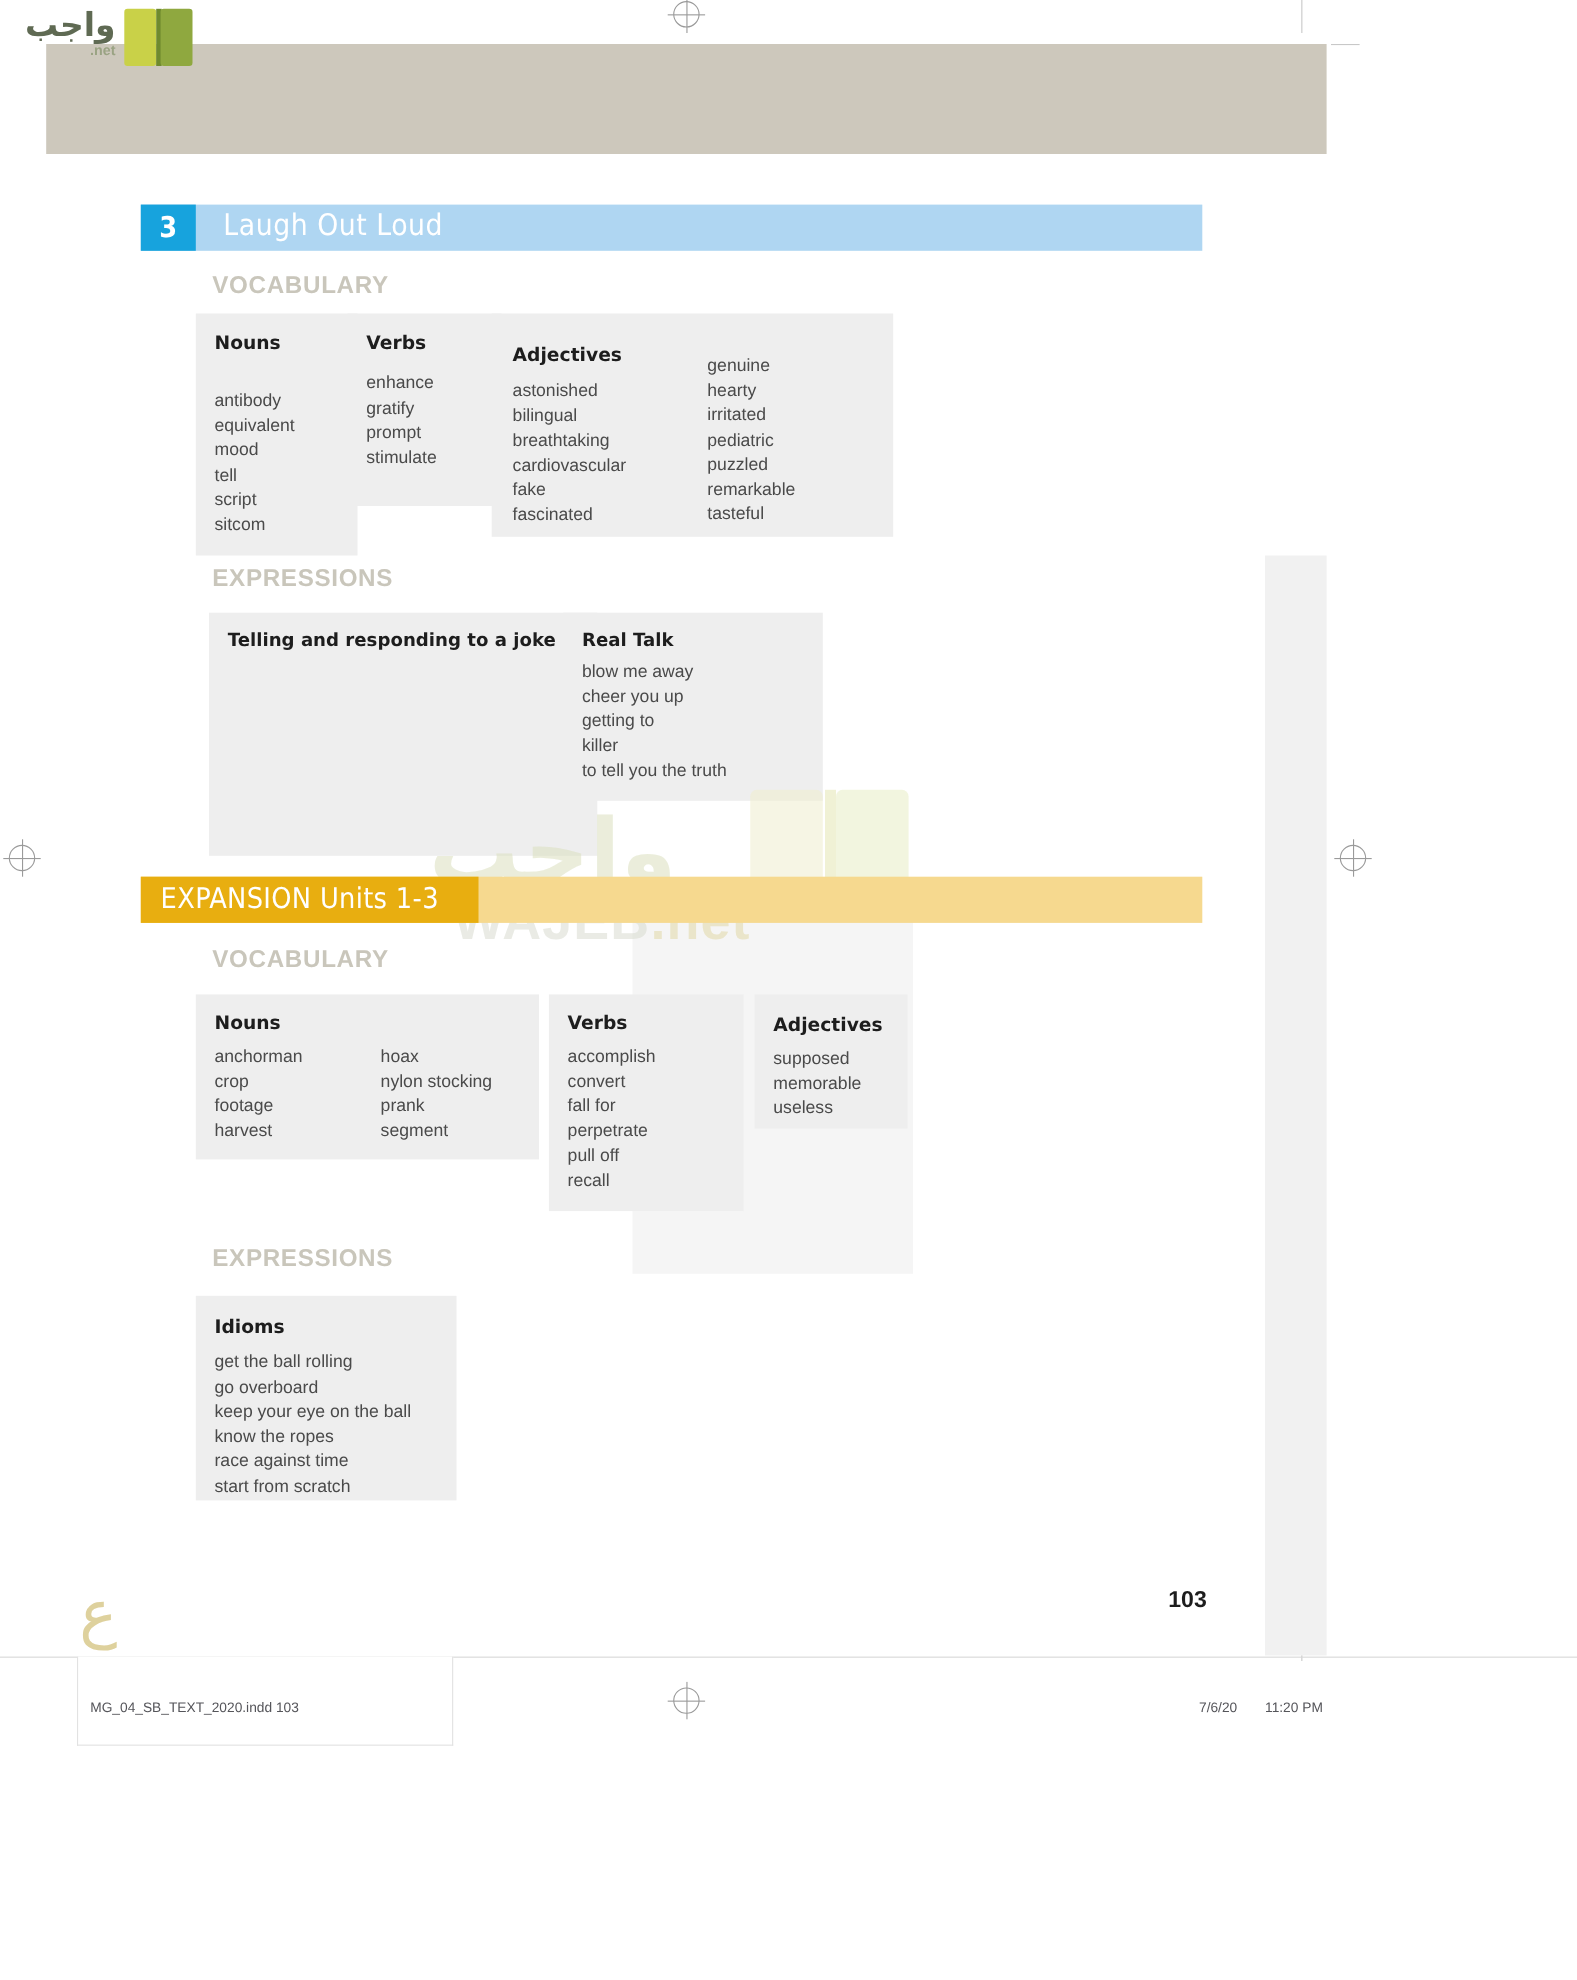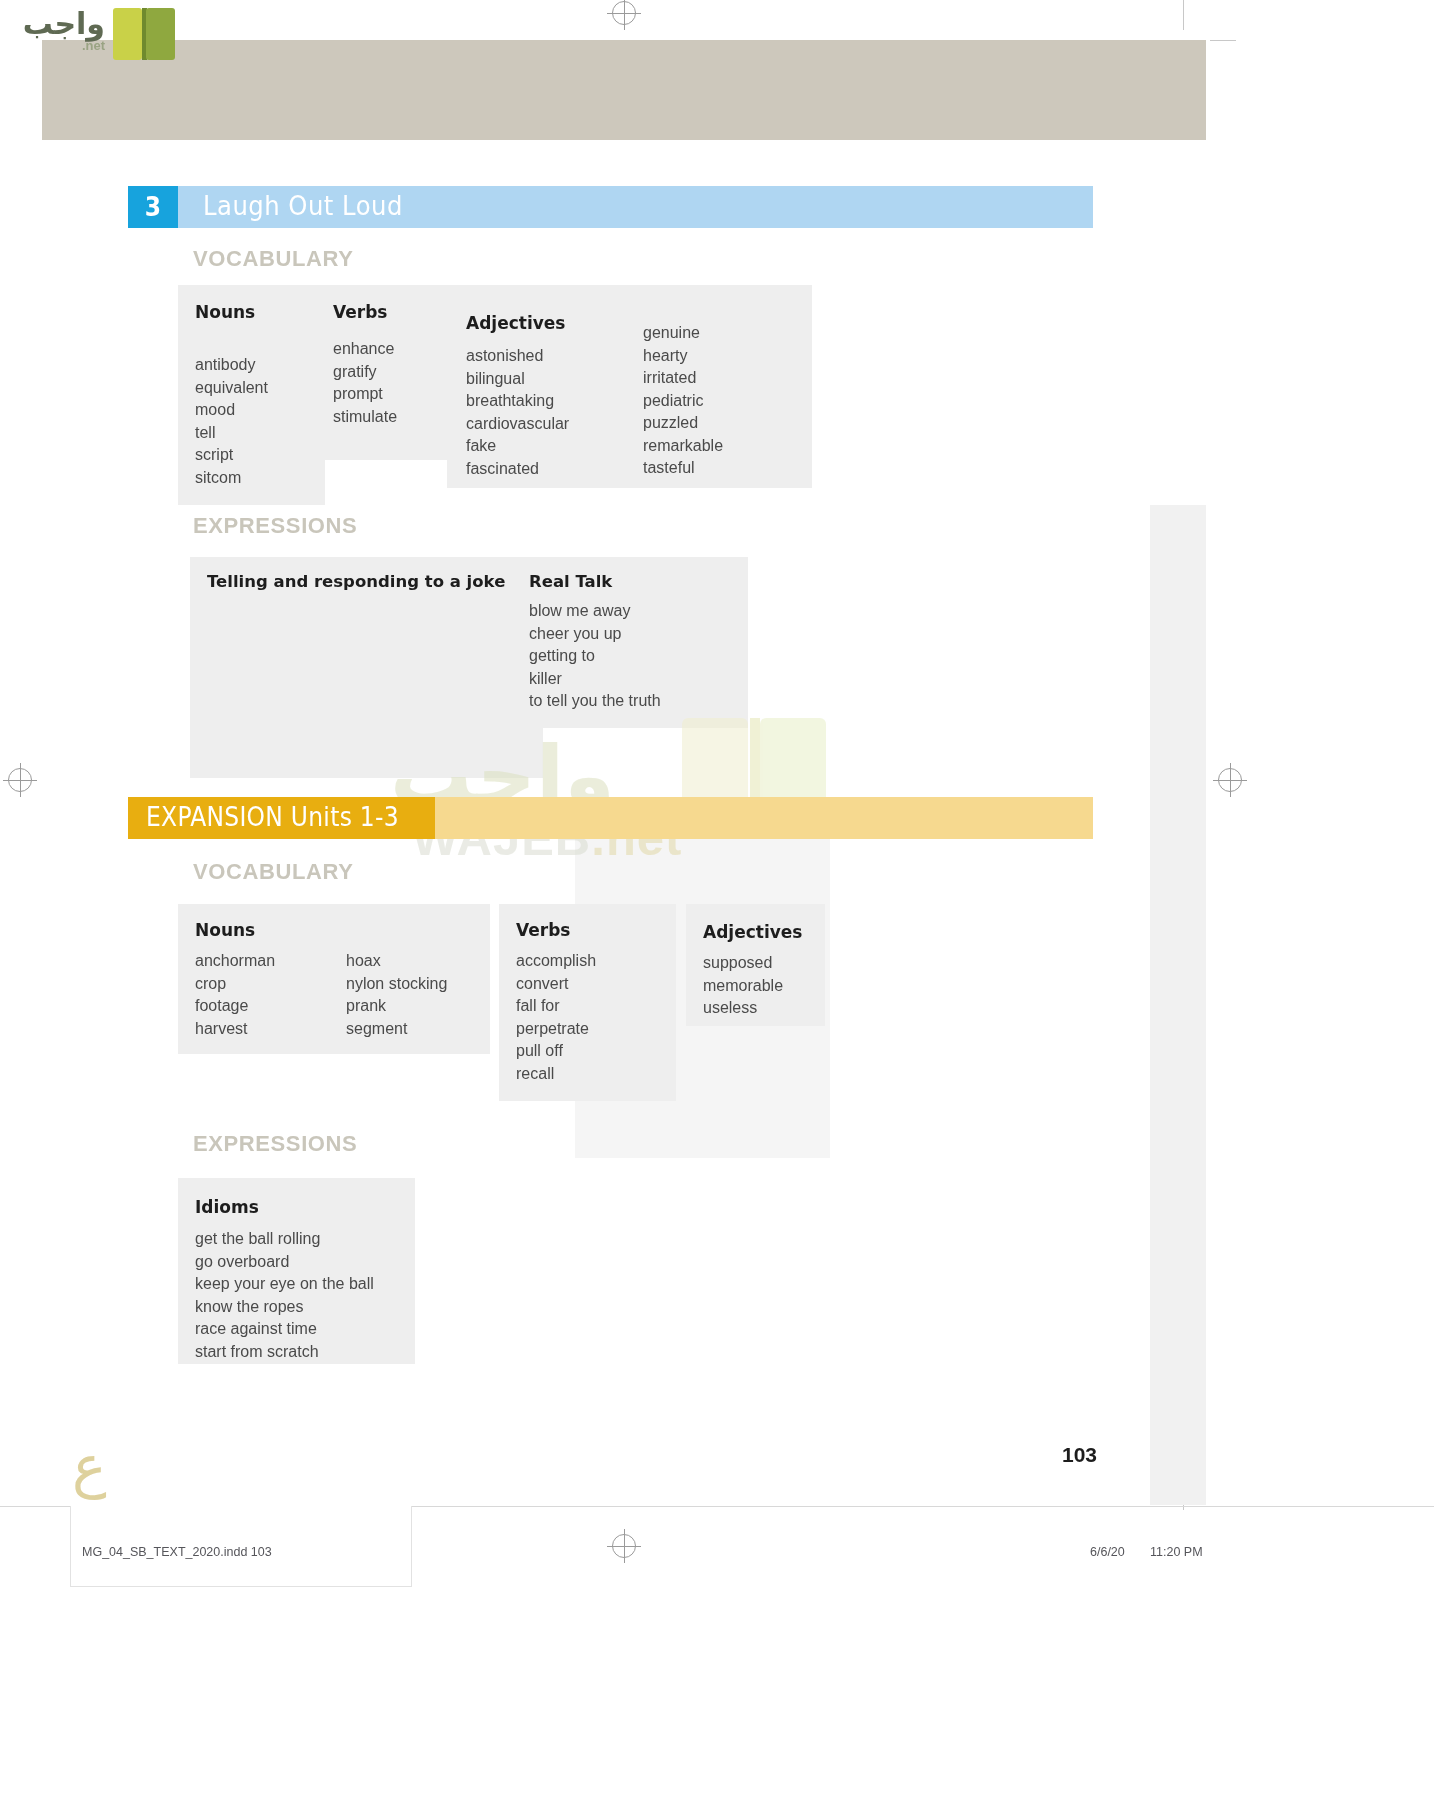--- a/index.html
+++ b/index.html
@@ -314,14 +314,14 @@
 
 <div id="wm-leaf">
   <div class="glyph">ع</div>
 </div>
 <div id="page-number">103</div>
 
 <div id="footer-rule"></div>
 <div id="footer-box"></div>
 <div class="reg-mark" id="reg-bottom"></div>
 <div class="footer-text" id="footer-file">MG_04_SB_TEXT_2020.indd   103</div>
-<div class="footer-text" id="footer-date">6/6/20</div>
+<div class="footer-text" id="footer-date">7/6/20</div>
 <div class="footer-text" id="footer-time">11:20 PM</div>
 
 </body></html>

